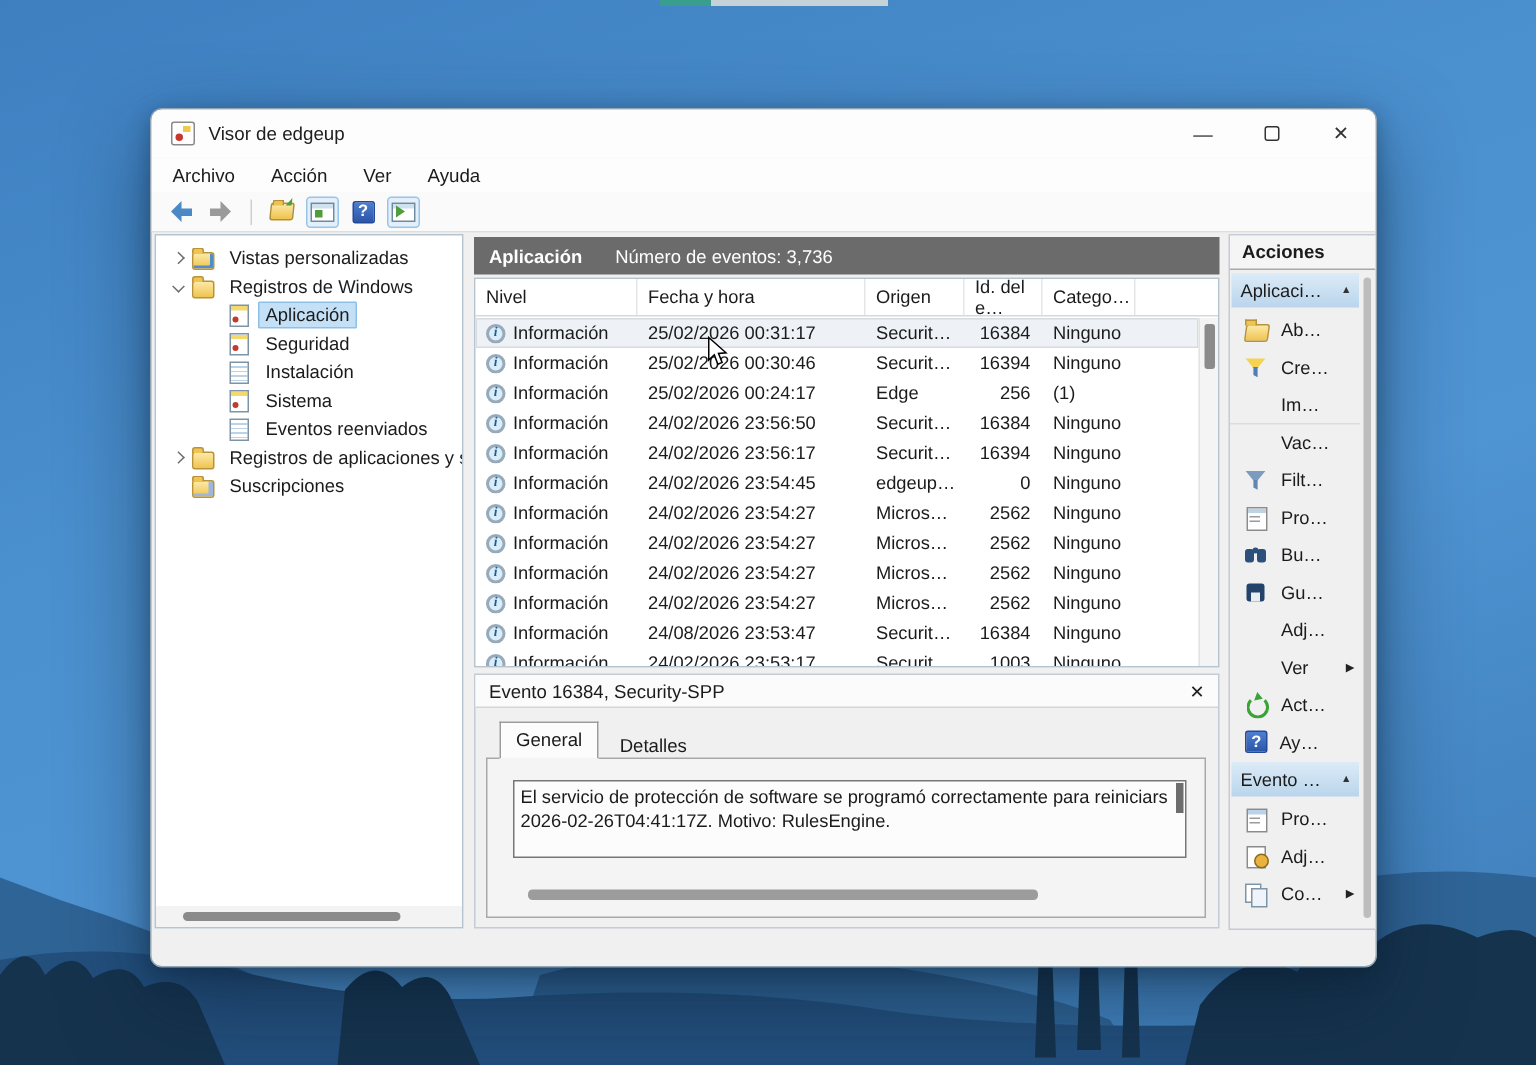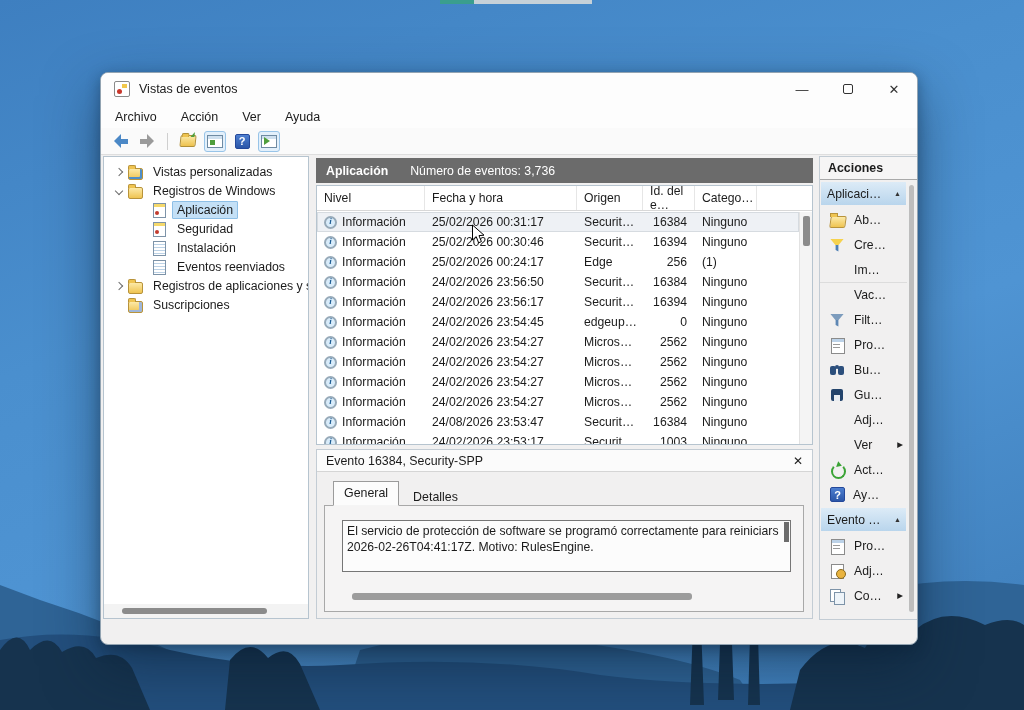--- a/index.html
+++ b/index.html
@@ -153,21 +153,21 @@
       M800 140 Q830 100 865 118 Q880 90 915 100 Q945 75 985 95 Q1010 85 1024 95 L1024 180 L790 180 Z"></path>
   </svg>
   <div class="topstrip" style="left:440px;width:34px;background:#3a9e8e;"></div>
   <div class="topstrip" style="left:474px;width:118px;background:#c6d1d8;"></div>
 </div>
 
 <div class="win">
 
   <div class="titlebar">
     <span class="app-ico"></span>
-    <span class="title-text">Vistas de eventos</span>
+    <span class="title-text">Visor de edgeup</span>
     <div class="winbtns">
       <div class="wbtn">
           <span>—</span>
         </div>
       <div class="wbtn">
           <span class="maxbox"></span>
         </div>
       <div class="wbtn">
           <span>✕</span>
         </div>
@@ -222,20 +222,25 @@
         </div>
         <div class="tree-row" style="padding-left: 31px;">
           <span class="chev "></span>
           <span class="tic doc log"></span>
           <span class="tlabel">Seguridad</span>
         </div>
         <div class="tree-row" style="padding-left: 31px;">
           <span class="chev "></span>
           <span class="tic doc plain"></span>
           <span class="tlabel">Instalación</span>
+        </div>
+        <div class="tree-row" style="padding-left: 31px;">
+          <span class="chev "></span>
+          <span class="tic doc log"></span>
+          <span class="tlabel">Sistema</span>
         </div>
         <div class="tree-row" style="padding-left: 31px;">
           <span class="chev "></span>
           <span class="tic doc plain"></span>
           <span class="tlabel">Eventos reenviados</span>
         </div>
         <div class="tree-row" style="padding-left: 7px;">
           <span class="chev right"></span>
           <span class="tic fold"></span>
           <span class="tlabel">Registros de aplicaciones y se</span>

